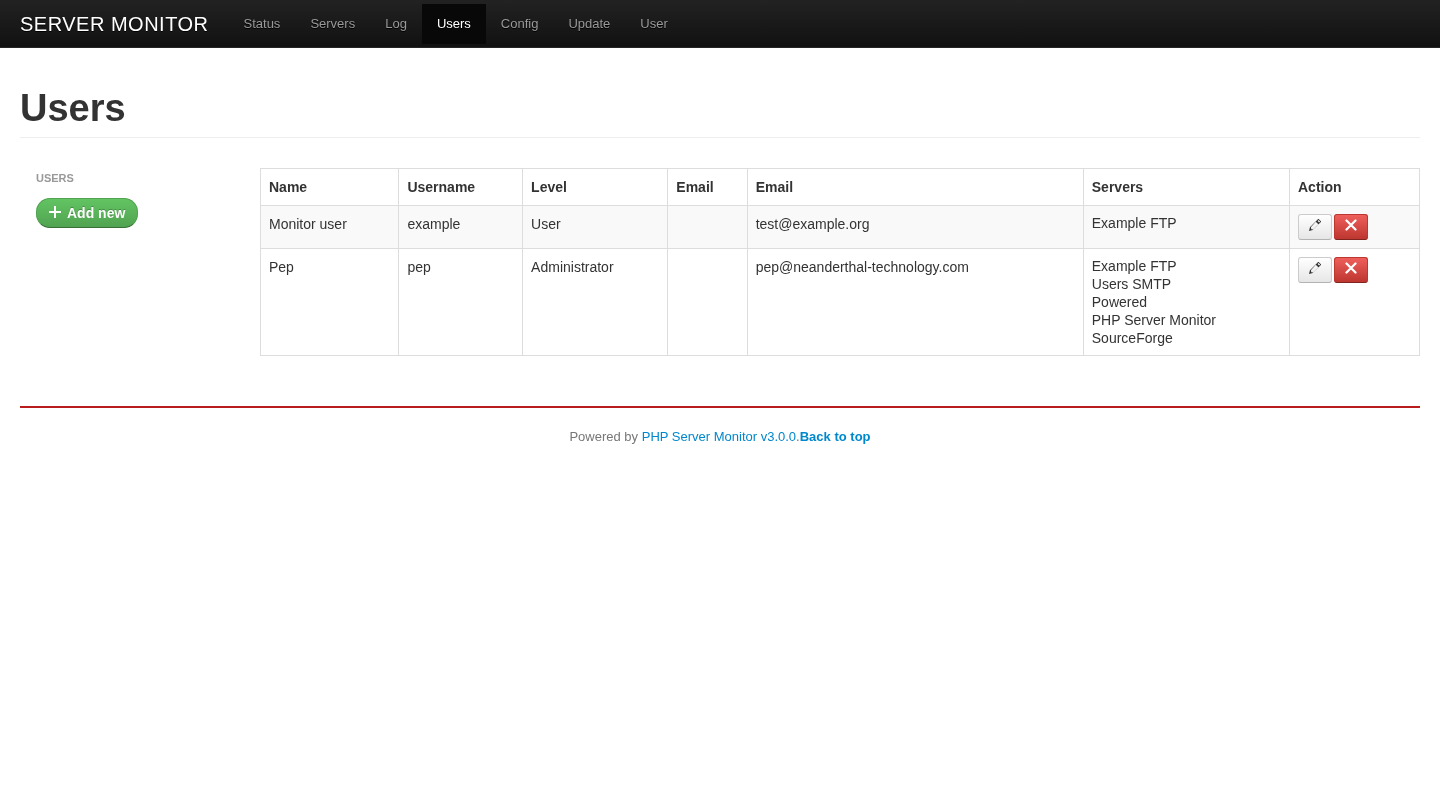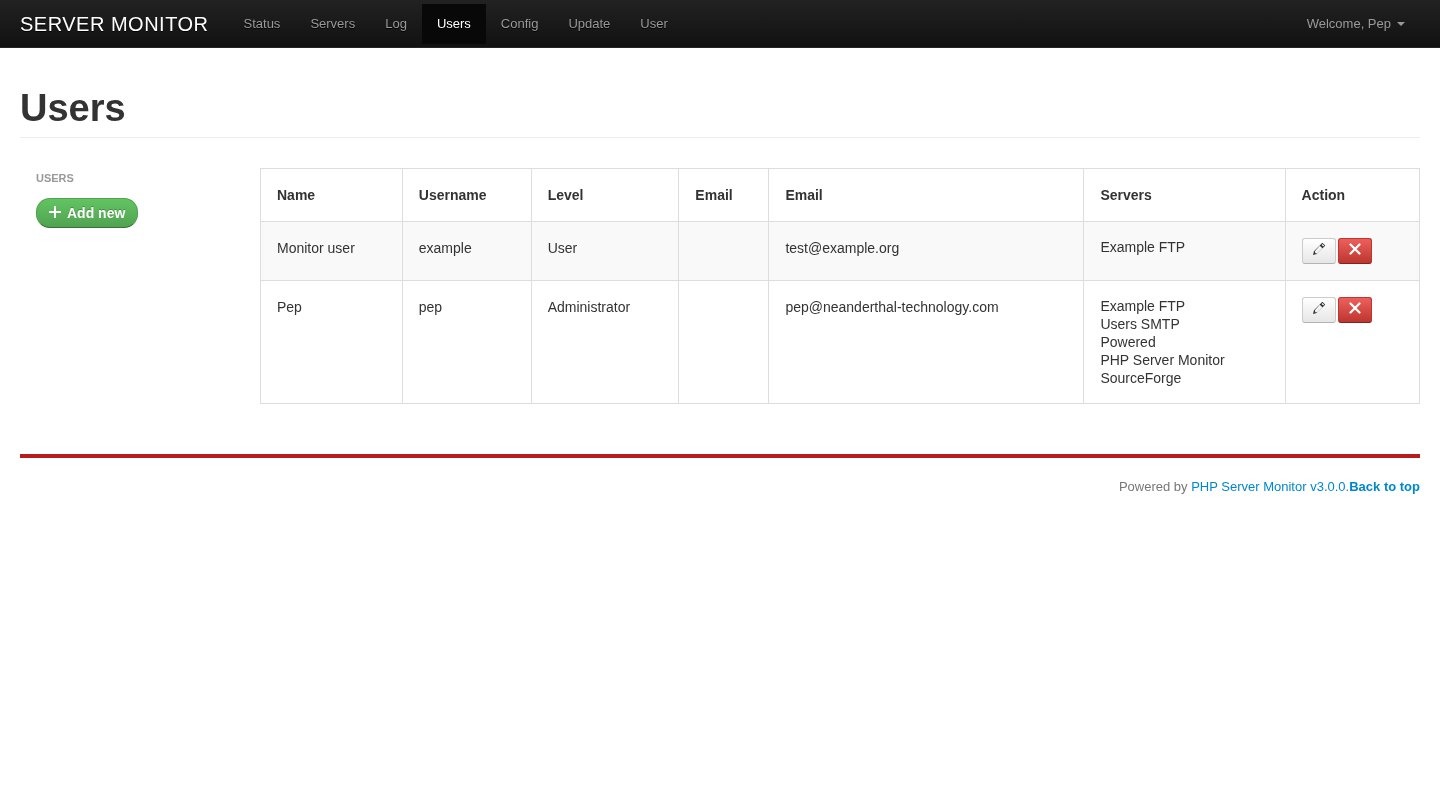--- a/index.html
+++ b/index.html
@@ -136,41 +136,41 @@
   }
 
   .content { flex: 1; }
   table {
     width: 100%;
     border-collapse: collapse;
     border: 1px solid #ddd;
     border-radius: 4px;
   }
   table th, table td {
-    padding: 16px;
+    padding: 8px;
     text-align: left;
     border: 1px solid #ddd;
     vertical-align: top;
     font-size: 14px;
   }
   table th {
     font-weight: bold;
     background: #fff;
   }
   table tbody tr:nth-child(odd) td { background-color: #f9f9f9; }
   .server-list div { line-height: 18px; }
   .action-cell { white-space: nowrap; }
   .action-cell .btn { margin-right: 2px; }
 
   .footer {
-    border-top: 4px solid #b91c1c;
+    border-top: 2px solid #b91c1c;
     margin: 30px 20px 0;
     padding-top: 19px;
     display: flex;
-    justify-content: flex-end;
+    justify-content: center;
     font-size: 13px;
     color: #777;
   }
   .footer a { color: #08c; text-decoration: none; cursor: pointer; }
   .footer .right a { font-weight: bold; }
 
   .icon { display:inline-block; vertical-align: middle; }
 </style>
 </head>
 <body>
@@ -193,26 +193,20 @@
       <li>
         <a>Config</a>
       </li>
       <li>
         <a>Update</a>
       </li>
       <li>
         <a>User</a>
       </li>
     </ul>
-  <div class="nav-right">
-    <a>
-      <span>Welcome, Pep</span>
-      <span class="caret icon"></span>
-    </a>
-  </div>
 </div>
 
 <div class="container">
   <div class="page-header">
     <h1>Users</h1>
   </div>
 
   <div class="row">
     <div class="sidebar">
       <h5>USERS</h5>

